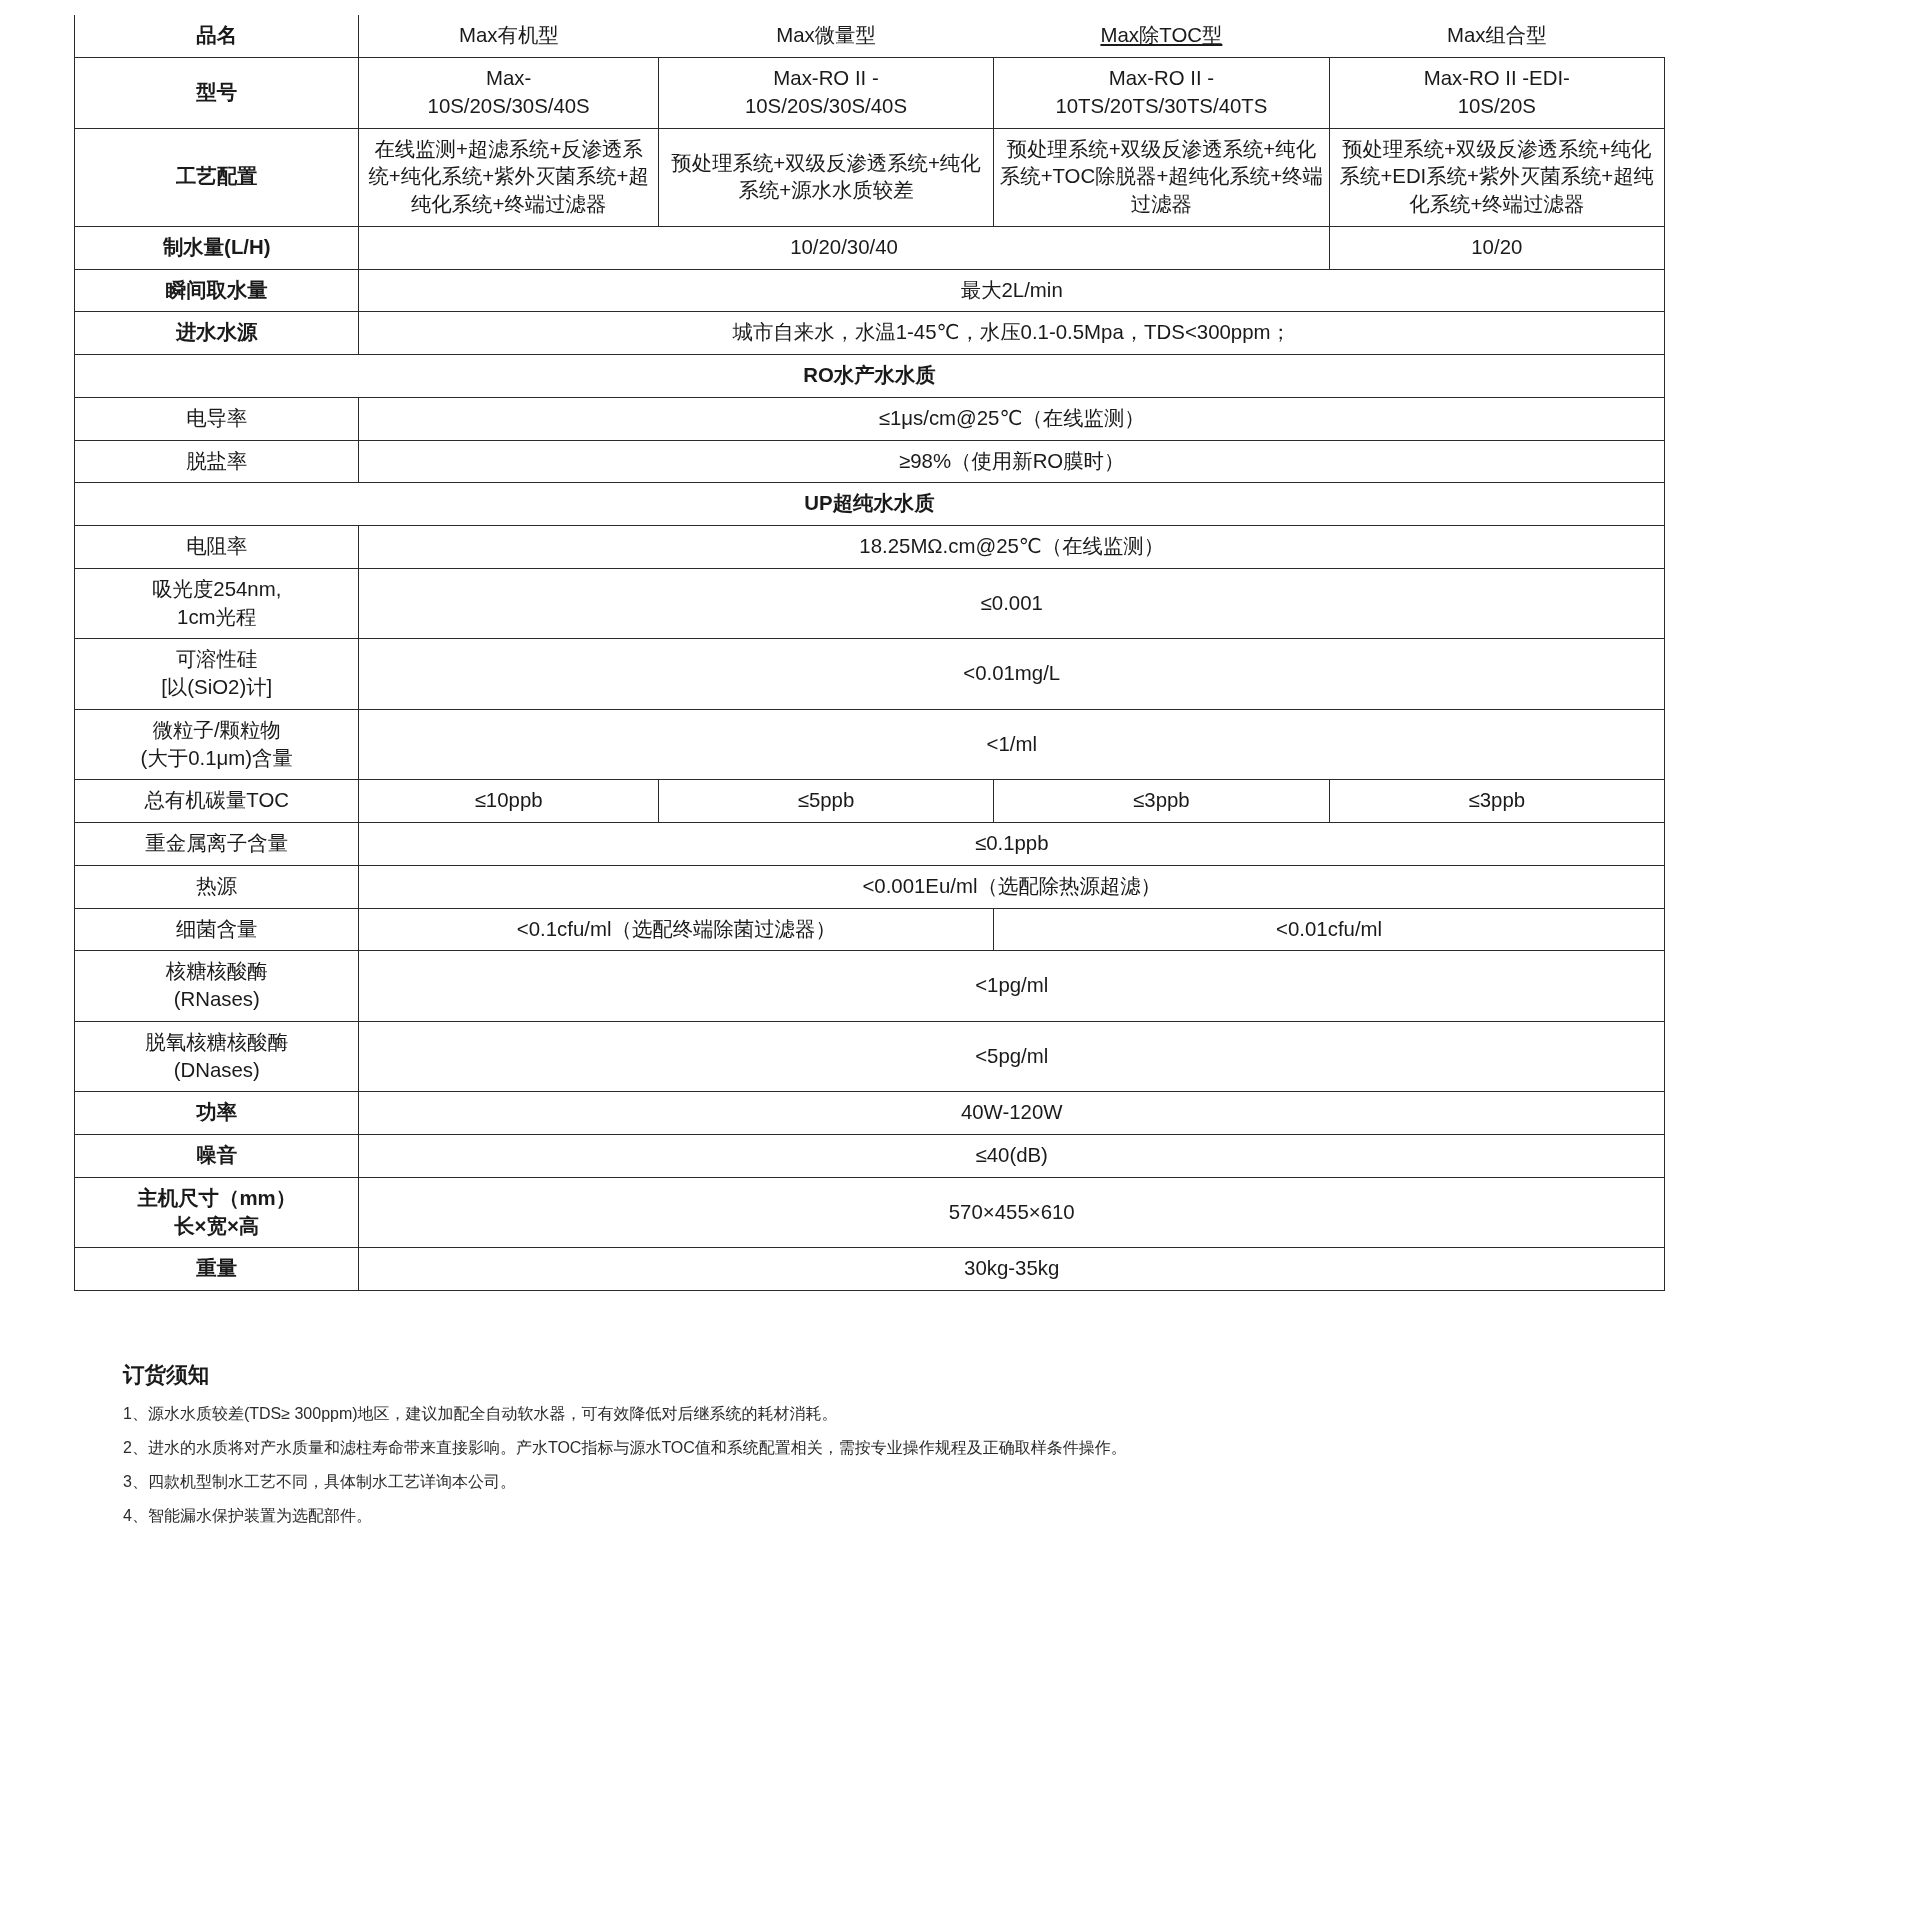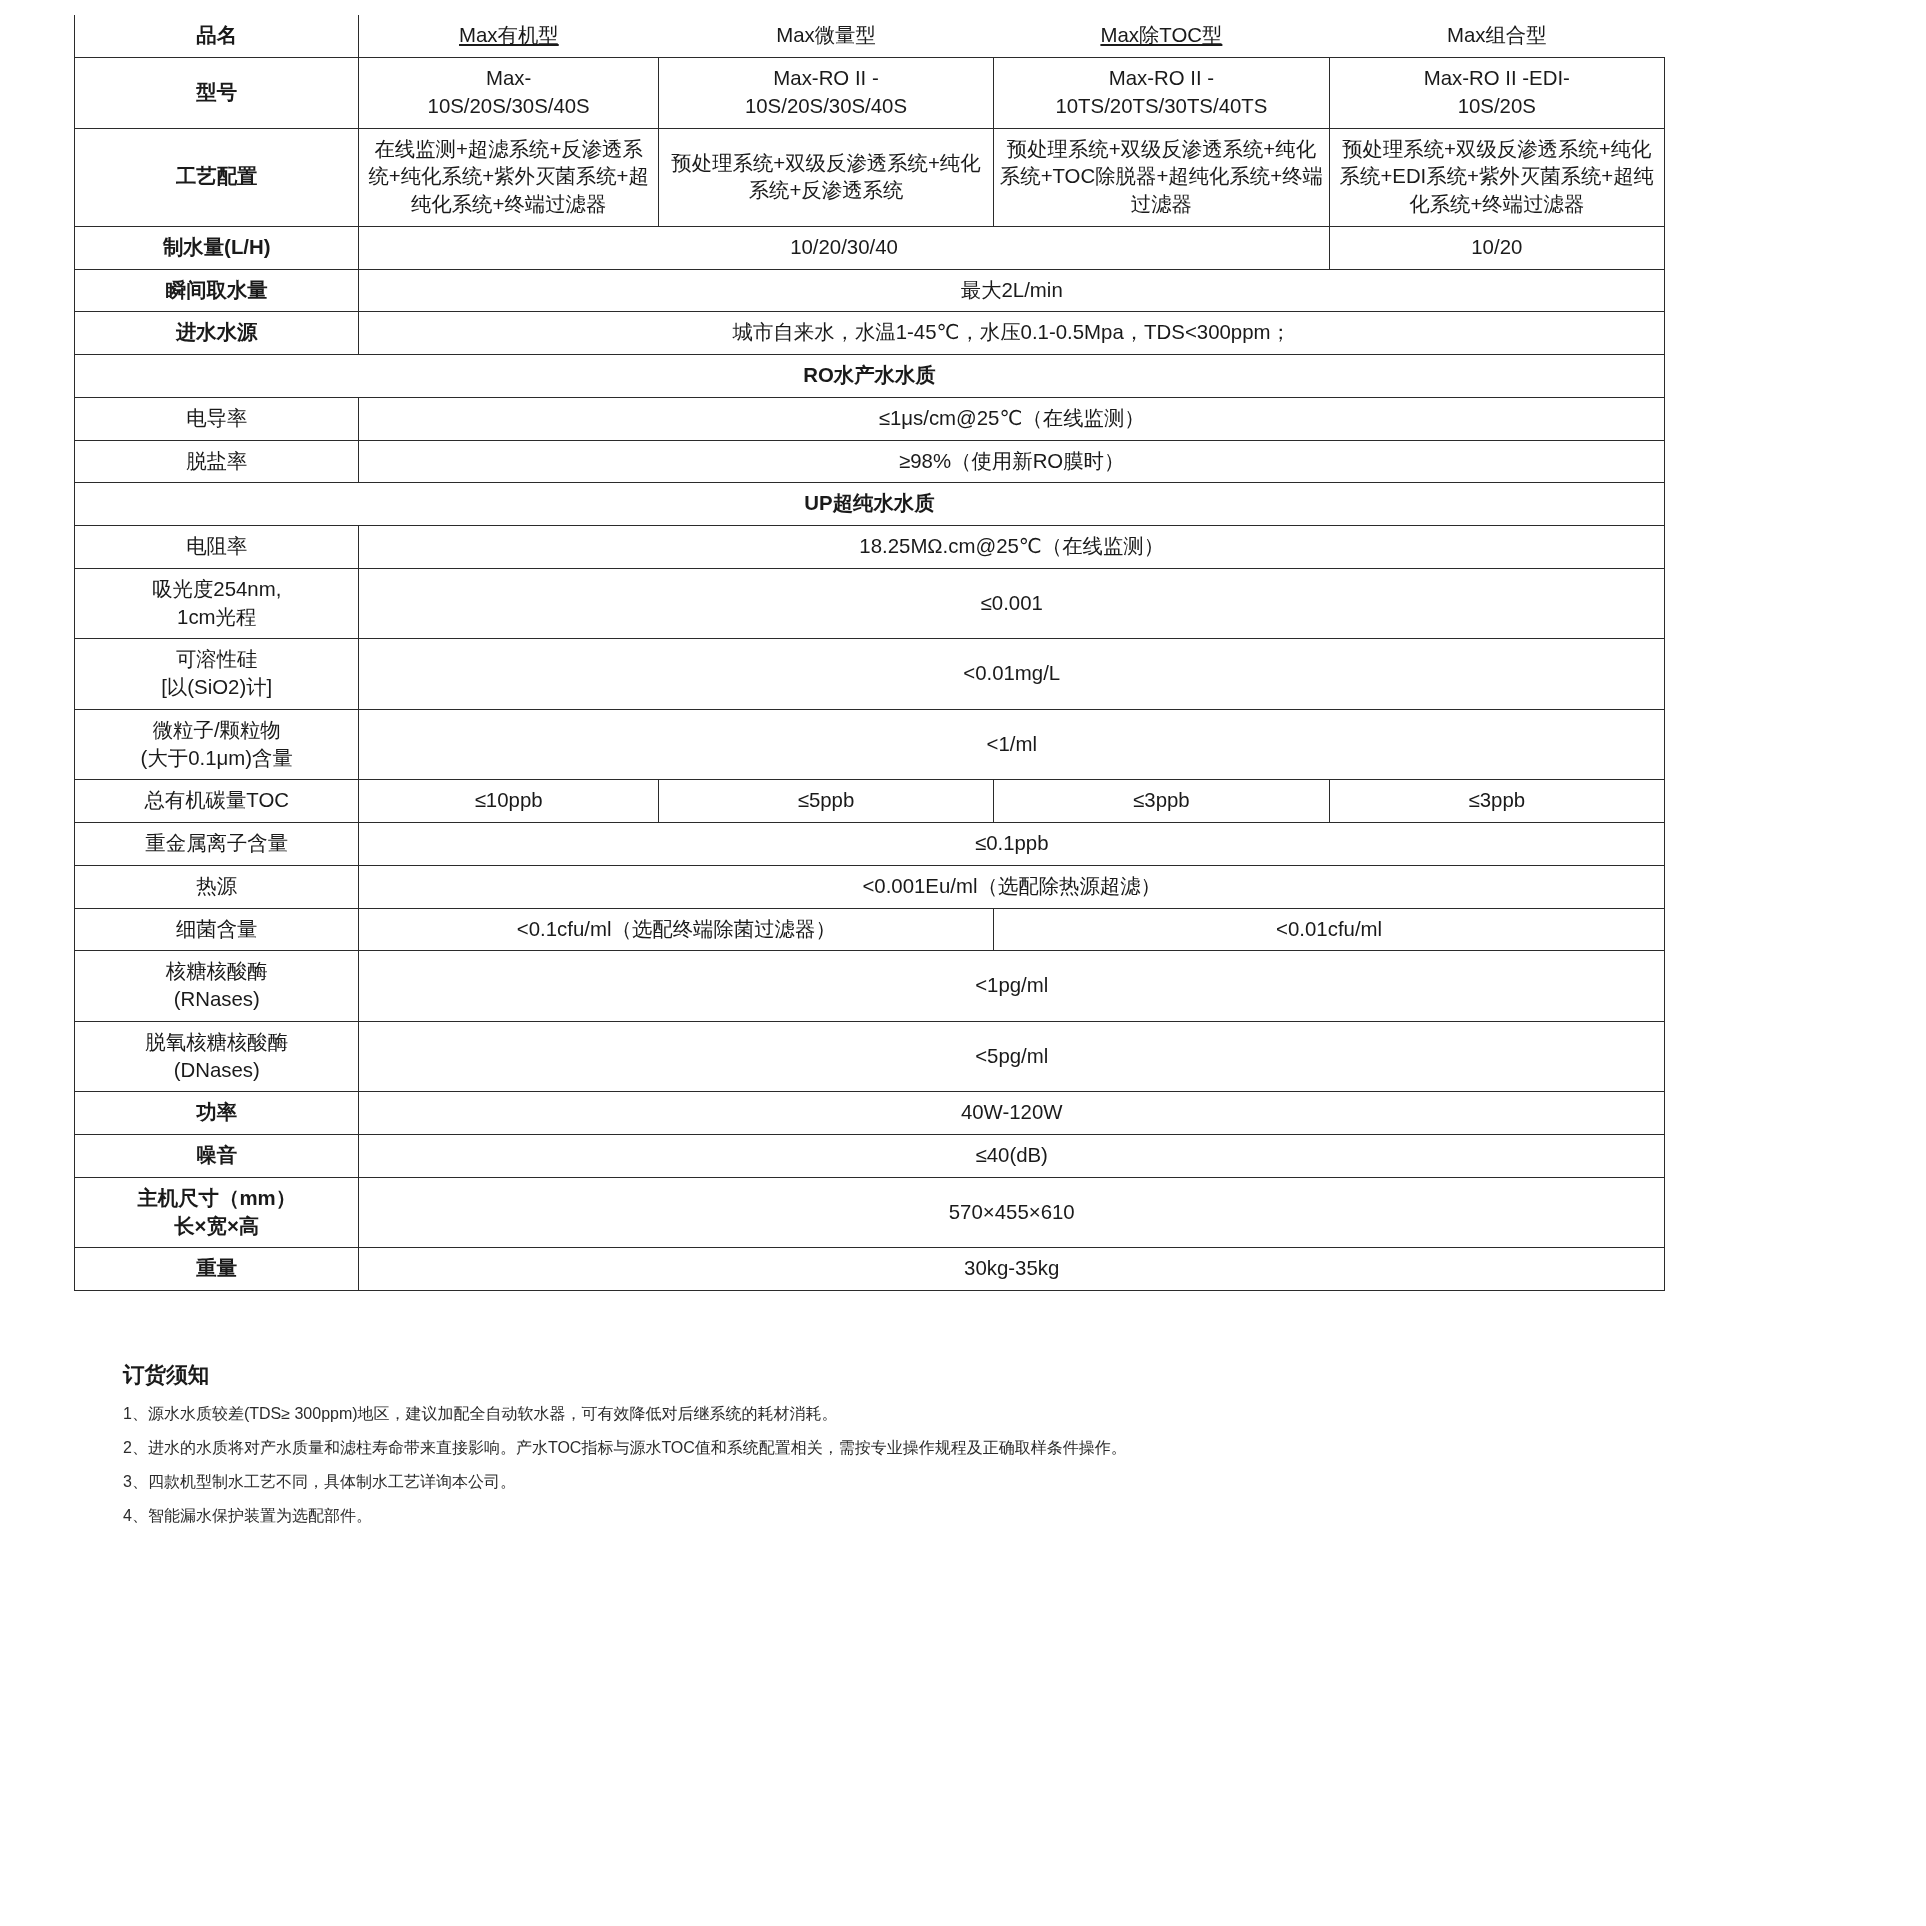--- a/index.html
+++ b/index.html
@@ -88,38 +88,38 @@
       <col style="width:229px">
       <col style="width:241px">
       <col style="width:270px">
       <col style="width:270px">
       <col style="width:270px">
     </colgroup>
     <tbody>
 
       <tr class="first-row">
         <td class="label bold" style="border-top:none;">品名</td>
-        <td class="model" style="border-top:none;border-left:none;border-right:none;text-decoration:underline;">Max有机型</td>
+        <td class="model" style="border-top:none;border-left:none;border-right:none;">Max有机型</td>
         <td class="model" style="border-top:none;border-left:none;border-right:none;">Max微量型</td>
         <td class="model" style="border-top:none;border-left:none;border-right:none;text-decoration:underline;">Max除TOC型</td>
         <td class="model" style="border-top:none;border-left:none;border-right:none;text-align:center;">Max组合型</td>
       </tr>
 
       <tr>
         <td class="label bold">型号</td>
         <td class="model">Max-<br>10S/20S/30S/40S</td>
         <td class="model">Max-RO II -<br>10S/20S/30S/40S</td>
         <td class="model">Max-RO II -<br>10TS/20TS/30TS/40TS</td>
         <td class="model">Max-RO II -EDI-<br>10S/20S</td>
       </tr>
 
       <tr>
         <td class="label bold">工艺配置</td>
         <td class="small">在线监测+超滤系统+反渗透系统+纯化系统+紫外灭菌系统+超纯化系统+终端过滤器</td>
-        <td class="small">预处理系统+双级反渗透系统+纯化系统+反渗透系统</td>
+        <td class="small">预处理系统+双级反渗透系统+纯化系统+源水水质较差</td>
         <td class="small">预处理系统+双级反渗透系统+纯化系统+TOC除脱器+超纯化系统+终端过滤器</td>
         <td class="small">预处理系统+双级反渗透系统+纯化系统+EDI系统+紫外灭菌系统+超纯化系统+终端过滤器</td>
       </tr>
 
       <tr>
         <td class="label bold">制水量(L/H)</td>
         <td colspan="3">10/20/30/40</td>
         <td>10/20</td>
       </tr>
 

